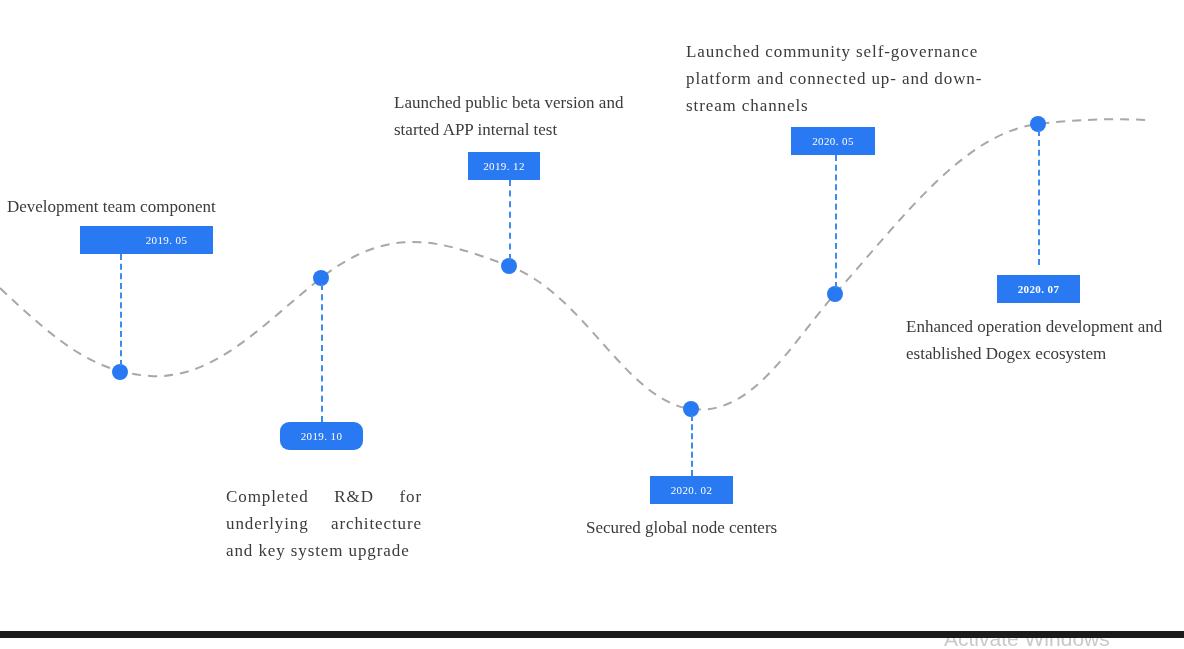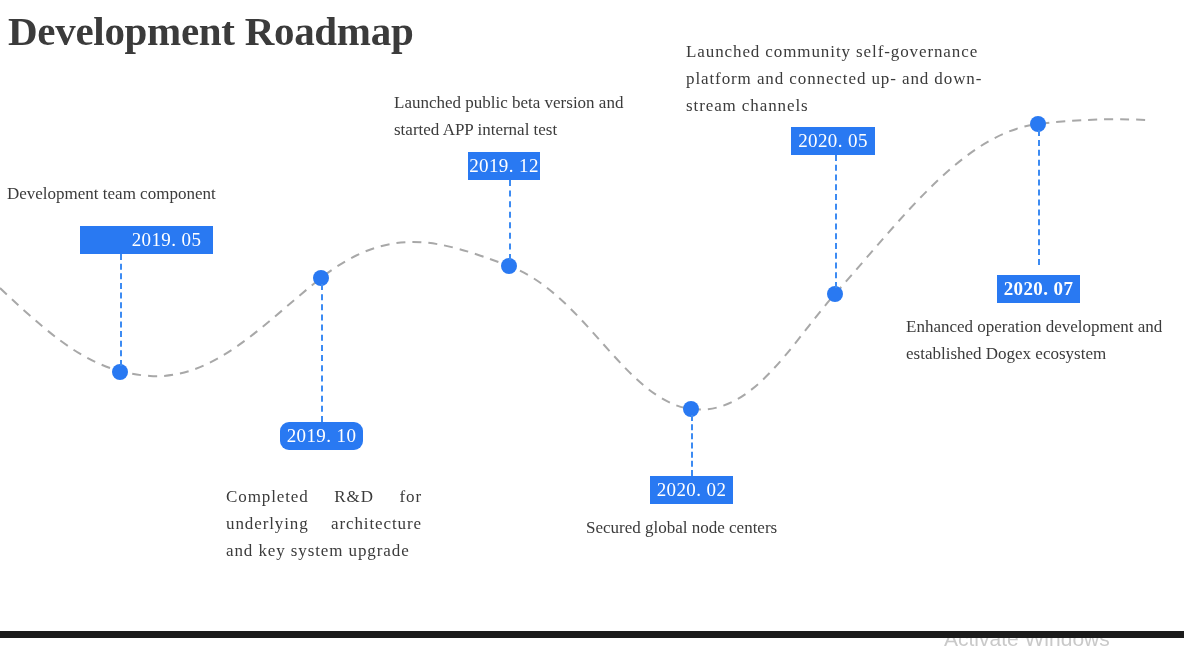--- a/index.html
+++ b/index.html
@@ -57,21 +57,21 @@
     position: absolute;
     width: 0;
     border-left: 2px dashed #3d8bf2;
   }
 
   .date-badge {
     position: absolute;
     background: #2979f2;
     color: #ffffff;
     font-family: "Liberation Serif", "DejaVu Serif", serif;
-    font-size: 19px;
+    font-size: 11px;
     line-height: 28px;
     height: 28px;
     text-align: center;
     white-space: nowrap;
     letter-spacing: 0.4px;
   }
 
   .desc-text {
     position: absolute;
     color: #3b3b3b;
@@ -106,38 +106,37 @@
     line-height: 24px;
     color: #c9c9c9;
     white-space: nowrap;
   }
 </style>
 </head>
 <body>
 
 <div id="canvas">
 
-  <div id="page-title">Development Roadmap</div>
 
   <svg id="curve-layer" viewBox="0 0 1184 649" xmlns="http://www.w3.org/2000/svg">
     <path d="M 0 288
              C 60 345, 95 372, 150 376
              C 215 380, 265 322, 321 278
              C 390 224, 440 240, 509 266
              C 585 294, 625 400, 691 409
              C 752 417, 790 345, 835 294
              C 905 215, 965 133, 1038 124
              C 1090 118, 1125 119, 1147 120" fill="none" stroke="#a8a8a8" stroke-width="2" stroke-dasharray="9 7" stroke-linecap="butt"></path>
   </svg>
 
   <div class="milestone">
     <div class="node-dot" style="left:112px; top:364px;"></div>
     <div class="leader-line" style="left:120px; top:254px; height:112px;"></div>
     <div class="date-badge" style="left:80px; top:226px; width:93px;padding-left:40px;">2019. 05</div>
-    <div class="desc-text" style="left:7px; top:180px; width:320px;">Development team component</div>
+    <div class="desc-text" style="left:7px; top:193px; width:320px;">Development team component</div>
   </div>
 
   <div class="milestone">
     <div class="node-dot" style="left:313px; top:270px;"></div>
     <div class="leader-line" style="left:321px; top:284px; height:138px;"></div>
     <div class="date-badge" style="left:280px; top:422px; width:83px;border-radius:9px;">2019. 10</div>
     <div class="desc-text spaced justified" style="left:226px; top:483px; width:196px;">Completed R&amp;D for underlying architecture and key system upgrade</div>
   </div>
 
   <div class="milestone">

